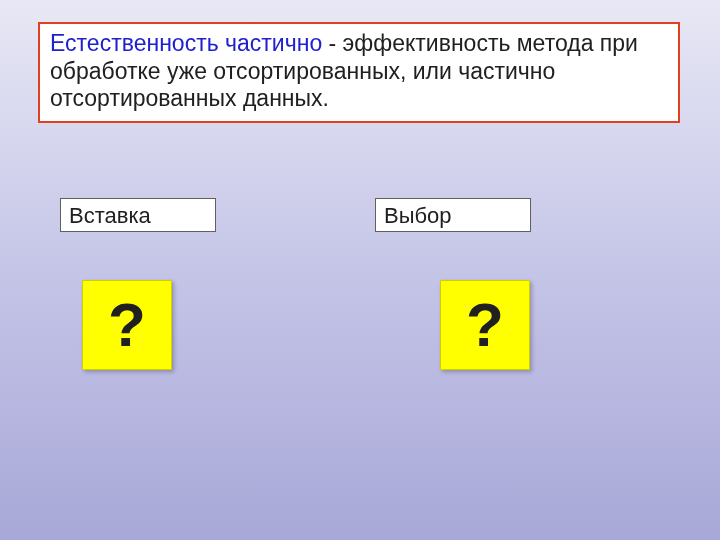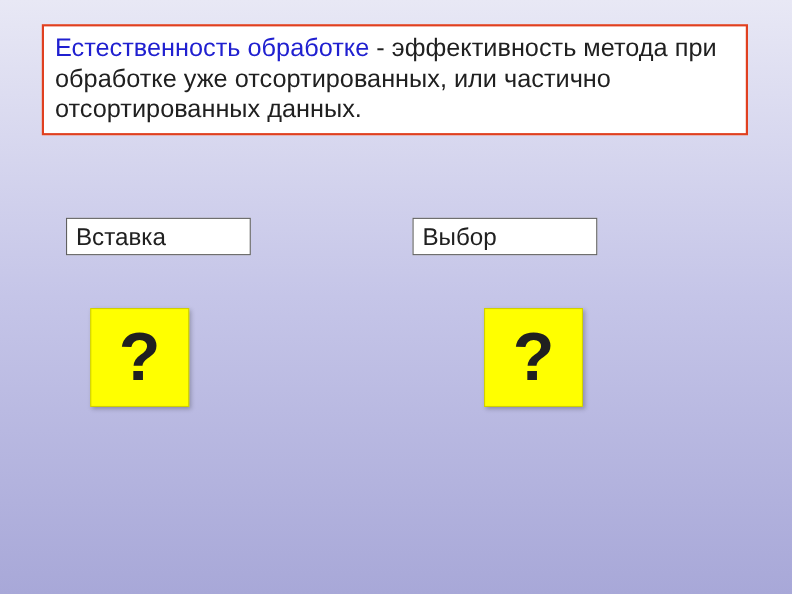--- a/index.html
+++ b/index.html
@@ -30,21 +30,21 @@
       font-size: 23px;
       line-height: 1.2;
     }
     .label-box {
       position: absolute;
       background: #ffffff;
       border: 1px solid #606060;
       padding: 4px 8px;
       font-size: 22px;
       color: #202020;
-      width: 168px;
+      width: 156px;
       height: 34px;
     }
     .label-left { top: 198px; left: 60px; }
     .label-right { top: 198px; left: 375px; }
     .question-box {
       position: absolute;
       width: 90px;
       height: 90px;
       background: #ffff00;
       border: 1px solid #d0d000;
@@ -59,21 +59,21 @@
       font-size: 62px;
       font-weight: bold;
       color: #202020;
       line-height: 1;
     }
   </style>
 </head>
 <body>
 
 <div class="definition-box">
-  <span class="term">Естественность обработке</span><span class="desc"> - эффективность метода при обработке уже отсортированных, или частично отсортированных данных.</span>
+  <span class="term">Естественность частично</span><span class="desc"> - эффективность метода при обработке уже отсортированных, или частично отсортированных данных.</span>
 </div>
 
 <div class="label-box label-left">
   <span>Вставка</span>
 </div>
 
 <div class="label-box label-right">
   <span>Выбор</span>
 </div>
 

